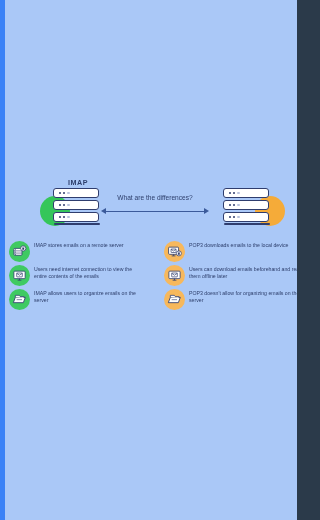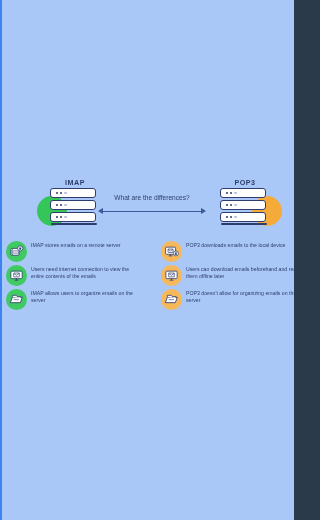--- a/index.html
+++ b/index.html
@@ -9,21 +9,21 @@
   }
   body {
     font-family: "Liberation Sans", sans-serif;
   }
   #canvas {
     position: relative;
     width: 292px;
     height: 520px;
     background: #aac8f7;
     overflow: hidden;
-    border-left: 2px solid #3b82f6;
+    border-left: 5px solid #3b82f6;
   }
   
   #infographic {
     position: absolute;
     left: 0;
     top: 178px;
     width: 292px;
     height: 142px;
   }
   
@@ -213,21 +213,20 @@
     </div>
 
     <div id="center-question">
       <div id="question-text">What are the differences?</div>
       <div class="arrow-head left"></div>
       <div class="arrow-line"></div>
       <div class="arrow-head right"></div>
     </div>
 
     <div class="server-group" id="pop3-group">
-      <div class="server-title">POP3</div>
       <div class="blob blob-orange"></div>
       <div class="server-stack">
         <div class="server-unit u1">
           <div class="led-row">
             <span class="led"></span>
             <span class="led"></span>
             <span class="led dim"></span>
           </div>
         </div>
         <div class="server-unit u2">

